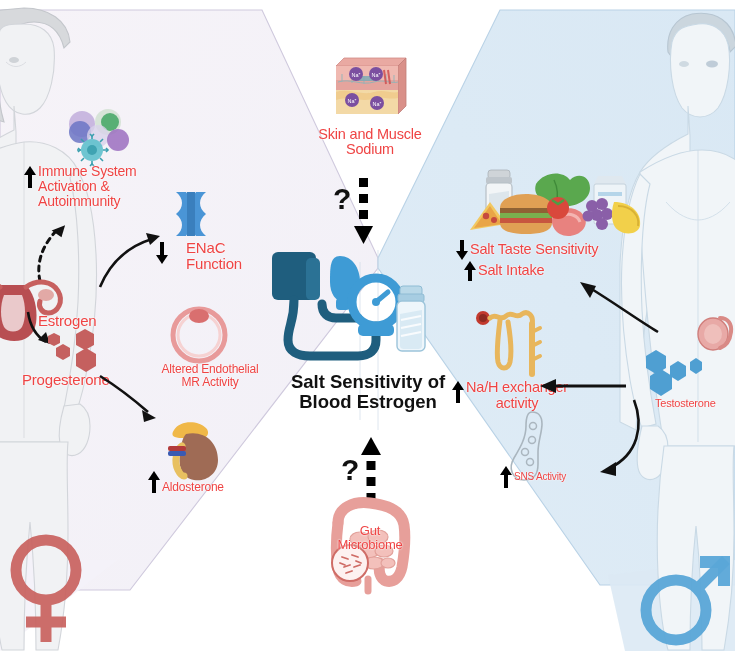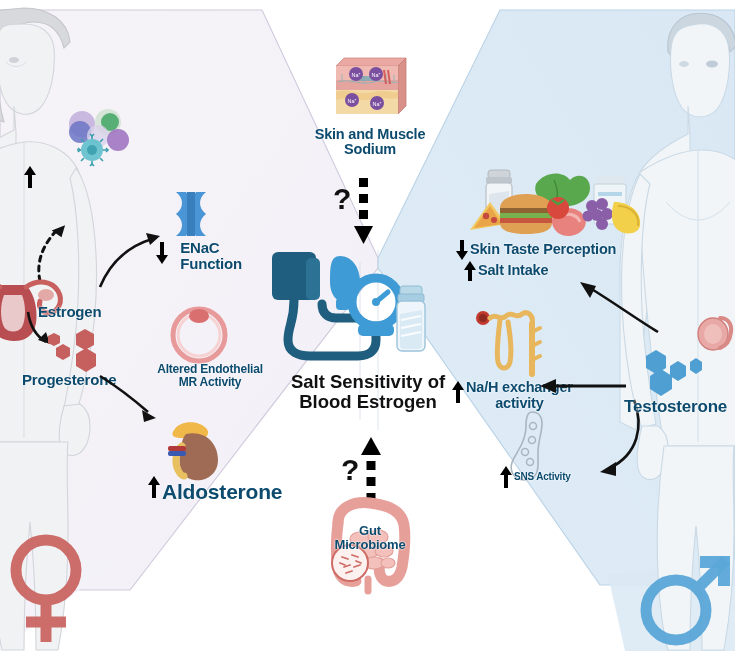--- a/index.html
+++ b/index.html
@@ -7,21 +7,21 @@
        font-family:"Liberation Sans","DejaVu Sans",sans-serif;}
   #stage{position:relative;width:735px;height:651px;background:#ffffff;overflow:hidden;}
 
   
   .panel{position:absolute;top:0;left:0;width:735px;height:651px;}
   .panel svg{display:block;}
 
   
   .node{position:absolute;}
   .lbl{
-    font-weight:bold;color:#0c4a6e;text-align:center;
+    font-weight:normal;color:#ef4444;text-align:center;
     line-height:1.06;letter-spacing:-0.2px;white-space:pre-line;
     text-shadow:0 0 2px rgba(255,255,255,.85),0 0 2px rgba(255,255,255,.85);
   }
   .lbl.l{text-align:left;}
   .center-title{font-size:18.5px;font-weight:bold;color:#111;text-align:center;line-height:1.1;}
 
   
   .row{display:flex;align-items:center;gap:2px;}
   .arrowglyph{flex:0 0 auto;}
   svg.ar{display:block;overflow:visible;}
@@ -318,20 +318,23 @@
   <div class="node" style="left:24px;top:164px;width:150px;">
     <div class="row" style="align-items:flex-start;">
       <span class="arrowglyph" style="margin-top:2px;">
         <svg class="ar" width="12" height="22" viewBox="0 0 12 22">
           <g fill="#000">
               <polygon points="6,0 0,9 12,9"></polygon>
               <rect x="4" y="7" width="4" height="15"></rect>
             </g>
         </svg>
       </span>
+      <span class="lbl l" style="font-size:14px;line-height:1.08;">Immune System
+Activation &amp;
+Autoimmunity</span>
     </div>
   </div>
 
   <div class="icon" style="left:28px;top:205px;width:50px;height:80px;">
     <svg width="50" height="80" viewBox="0 0 50 80">
       <path d="M12,76 C8,58 14,40 30,24" fill="none" stroke="#111" stroke-width="3" stroke-dasharray="5 5" stroke-linecap="round"></path>
       <polygon points="34,18 26,30 38,30" fill="#111" transform="rotate(35 32 24)"></polygon>
     </svg>
   </div>
 
@@ -343,21 +346,21 @@
       <path d="M24,30 C20,40 20,54 24,62 C28,68 38,68 42,62 C46,54 46,40 42,30 Z" fill="#f2dfe0" opacity="0.85"></path>
 
       <path d="M46,22 C58,14 72,16 78,26 C84,36 78,48 68,48 C62,48 58,42 60,36" fill="none" stroke="#c7605f" stroke-width="5" stroke-linecap="round"></path>
       <path d="M20,22 C12,16 4,16 -2,22" fill="none" stroke="#c7605f" stroke-width="5" stroke-linecap="round"></path>
 
       <ellipse cx="66" cy="30" rx="8" ry="6" fill="#e2a9a6"></ellipse>
       <ellipse cx="4" cy="26" rx="7" ry="5" fill="#e2a9a6"></ellipse>
     </svg>
   </div>
 
-  <div class="node lbl l" style="left:38px;top:304px;font-size:15px;">Estrogen</div>
+  <div class="node lbl l" style="left:38px;top:313px;font-size:15px;">Estrogen</div>
 
   <div class="icon" style="left:24px;top:310px;width:42px;height:44px;">
     <svg width="42" height="44" viewBox="0 0 42 44">
       <path d="M4,2 C6,16 12,26 22,32" fill="none" stroke="#111" stroke-width="2.6"></path>
       <polygon points="26,34 14,30 22,22" fill="#111"></polygon>
     </svg>
   </div>
 
   <div class="icon" style="left:38px;top:330px;width:74px;height:52px;">
     <svg width="74" height="52" viewBox="0 0 74 52">
@@ -435,21 +438,21 @@
   <div class="node" style="left:148px;top:470px;width:120px;">
     <div class="row">
       <span class="arrowglyph">
         <svg class="ar" width="12" height="22" viewBox="0 0 12 22">
           <g fill="#000">
               <polygon points="6,0 0,9 12,9"></polygon>
               <rect x="4" y="7" width="4" height="15"></rect>
             </g>
         </svg>
       </span>
-      <span class="lbl l" style="font-size:21px;margin-top:11px;">Aldosterone</span>
+      <span class="lbl l" style="font-size:12px;margin-top:11px;">Aldosterone</span>
     </div>
   </div>
 
   <div class="icon" style="left:466px;top:168px;width:180px;height:72px;">
     <svg width="180" height="72" viewBox="0 0 180 72">
 
       <rect x="22" y="2" width="22" height="9" rx="3" fill="#cfd4d8" stroke="#aab1b7" stroke-width="0.8"></rect>
       <rect x="20" y="9" width="26" height="7" rx="2" fill="#bfc6cc"></rect>
       <rect x="20" y="15" width="26" height="40" rx="4" fill="#f2f5f7" stroke="#b6bfc6" stroke-width="1.2"></rect>
       <path d="M23,26 L43,23 L43,50 C43,52 41,53 39,53 L27,53 C25,53 23,52 23,50 Z" fill="#dde6ec"></path>
@@ -496,21 +499,21 @@
   <div class="node" style="left:456px;top:240px;width:200px;">
     <div class="row">
       <span class="arrowglyph">
         <svg class="ar" width="12" height="20" viewBox="0 0 12 20">
           <g fill="#000">
               <rect x="4" y="0" width="4" height="13"></rect>
               <polygon points="6,20 0,11 12,11"></polygon>
             </g>
         </svg>
       </span>
-      <span class="lbl l" style="font-size:14.5px;">Skin Taste Perception</span>
+      <span class="lbl l" style="font-size:14.5px;">Salt Taste Sensitivity</span>
     </div>
     <div class="row" style="margin-top:1px;padding-left:8px;">
       <span class="arrowglyph">
         <svg class="ar" width="12" height="20" viewBox="0 0 12 20">
           <g fill="#000">
               <polygon points="6,0 0,9 12,9"></polygon>
               <rect x="4" y="7" width="4" height="13"></rect>
             </g>
         </svg>
       </span>
@@ -601,21 +604,21 @@
   <div class="icon" style="left:642px;top:348px;width:72px;height:52px;">
     <svg width="72" height="52" viewBox="0 0 72 52">
       <g fill="#4f9fd2">
         <polygon points="4,8 14,2 24,8 24,20 14,26 4,20"></polygon>
         <polygon points="28,18 36,13 44,18 44,28 36,33 28,28"></polygon>
         <polygon points="48,14 54,10 60,14 60,22 54,26 48,22"></polygon>
         <polygon points="8,28 19,21 30,28 30,41 19,48 8,41"></polygon>
       </g>
     </svg>
   </div>
-  <div class="node lbl l" style="left:624px;top:398px;font-size:17px;">Testosterone</div>
+  <div class="node lbl l" style="left:655px;top:398px;font-size:11px;">Testosterone</div>
 
   <div class="icon" style="left:696px;top:310px;width:40px;height:44px;">
     <svg width="40" height="44" viewBox="0 0 40 44">
       <ellipse cx="17" cy="24" rx="15" ry="16" fill="#e8a9a6" stroke="#d07f7c" stroke-width="1.4"></ellipse>
       <ellipse cx="17" cy="24" rx="9" ry="10" fill="#f0c4c1" opacity="0.8"></ellipse>
       <path d="M24,8 C32,8 36,14 35,22 C34,30 30,36 24,38" fill="none" stroke="#d98a86" stroke-width="4" stroke-linecap="round"></path>
     </svg>
   </div>
 
 </div>

